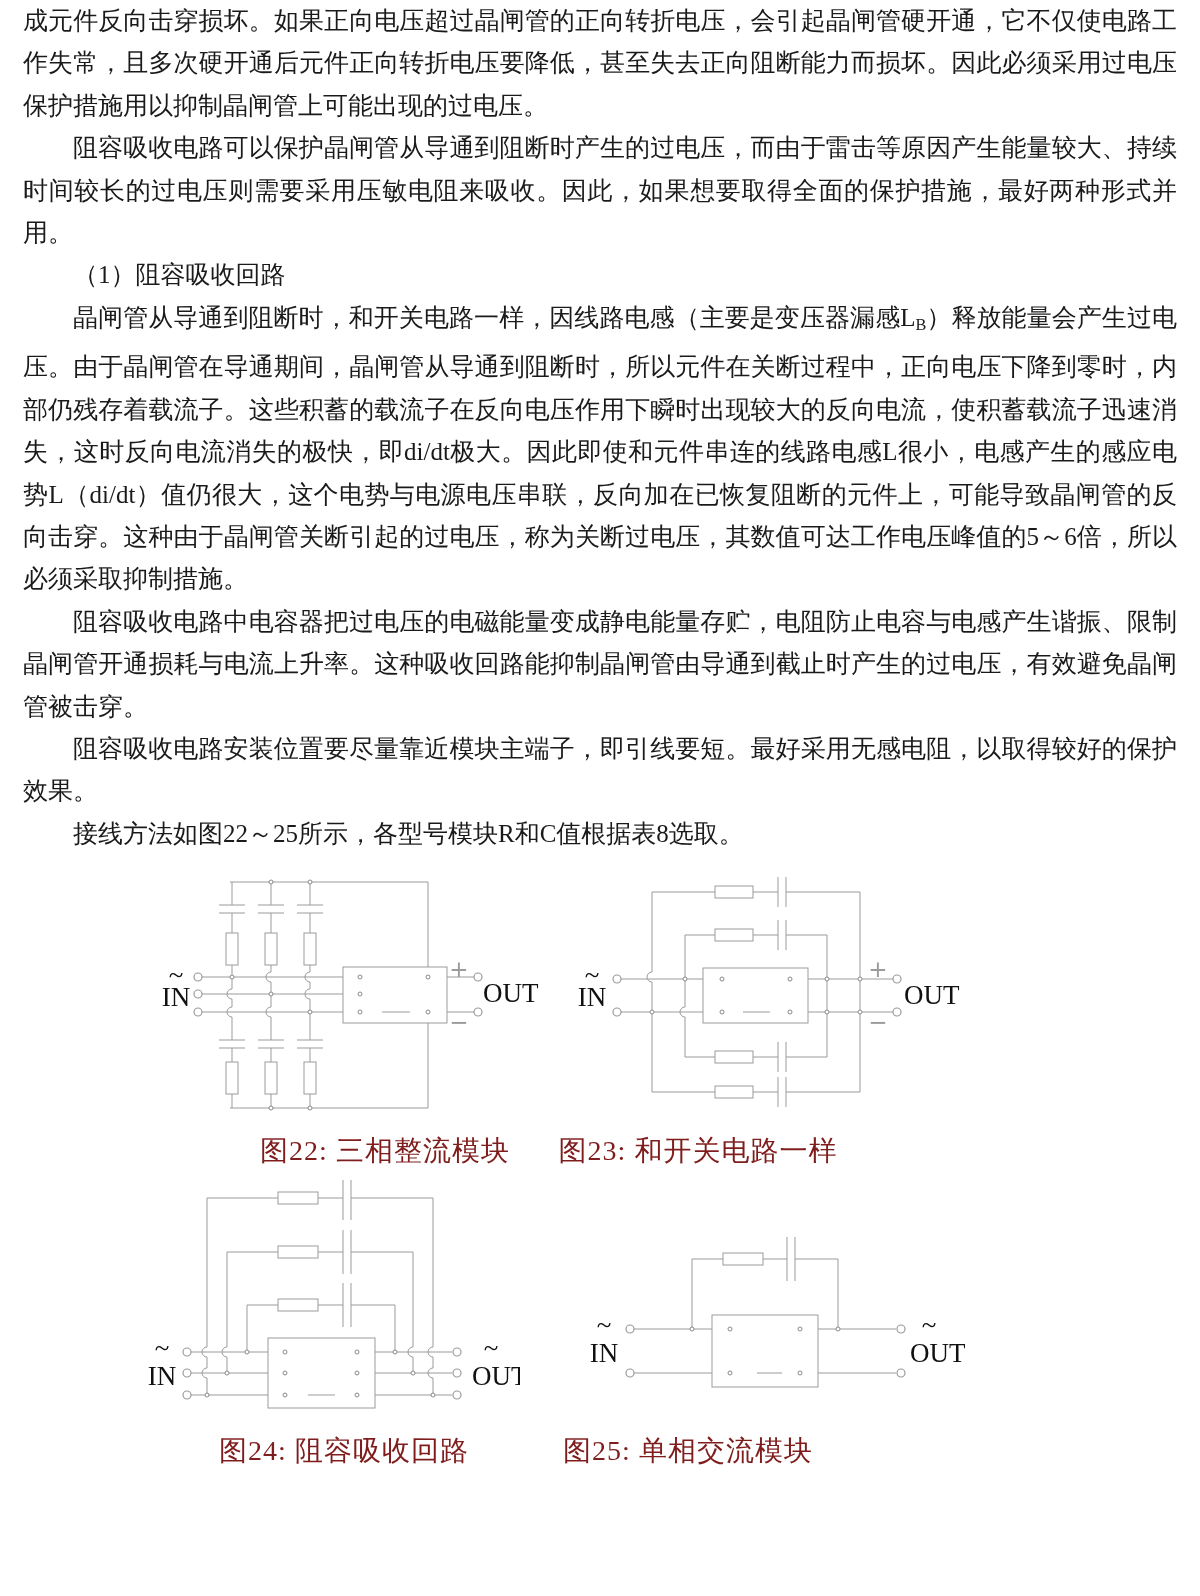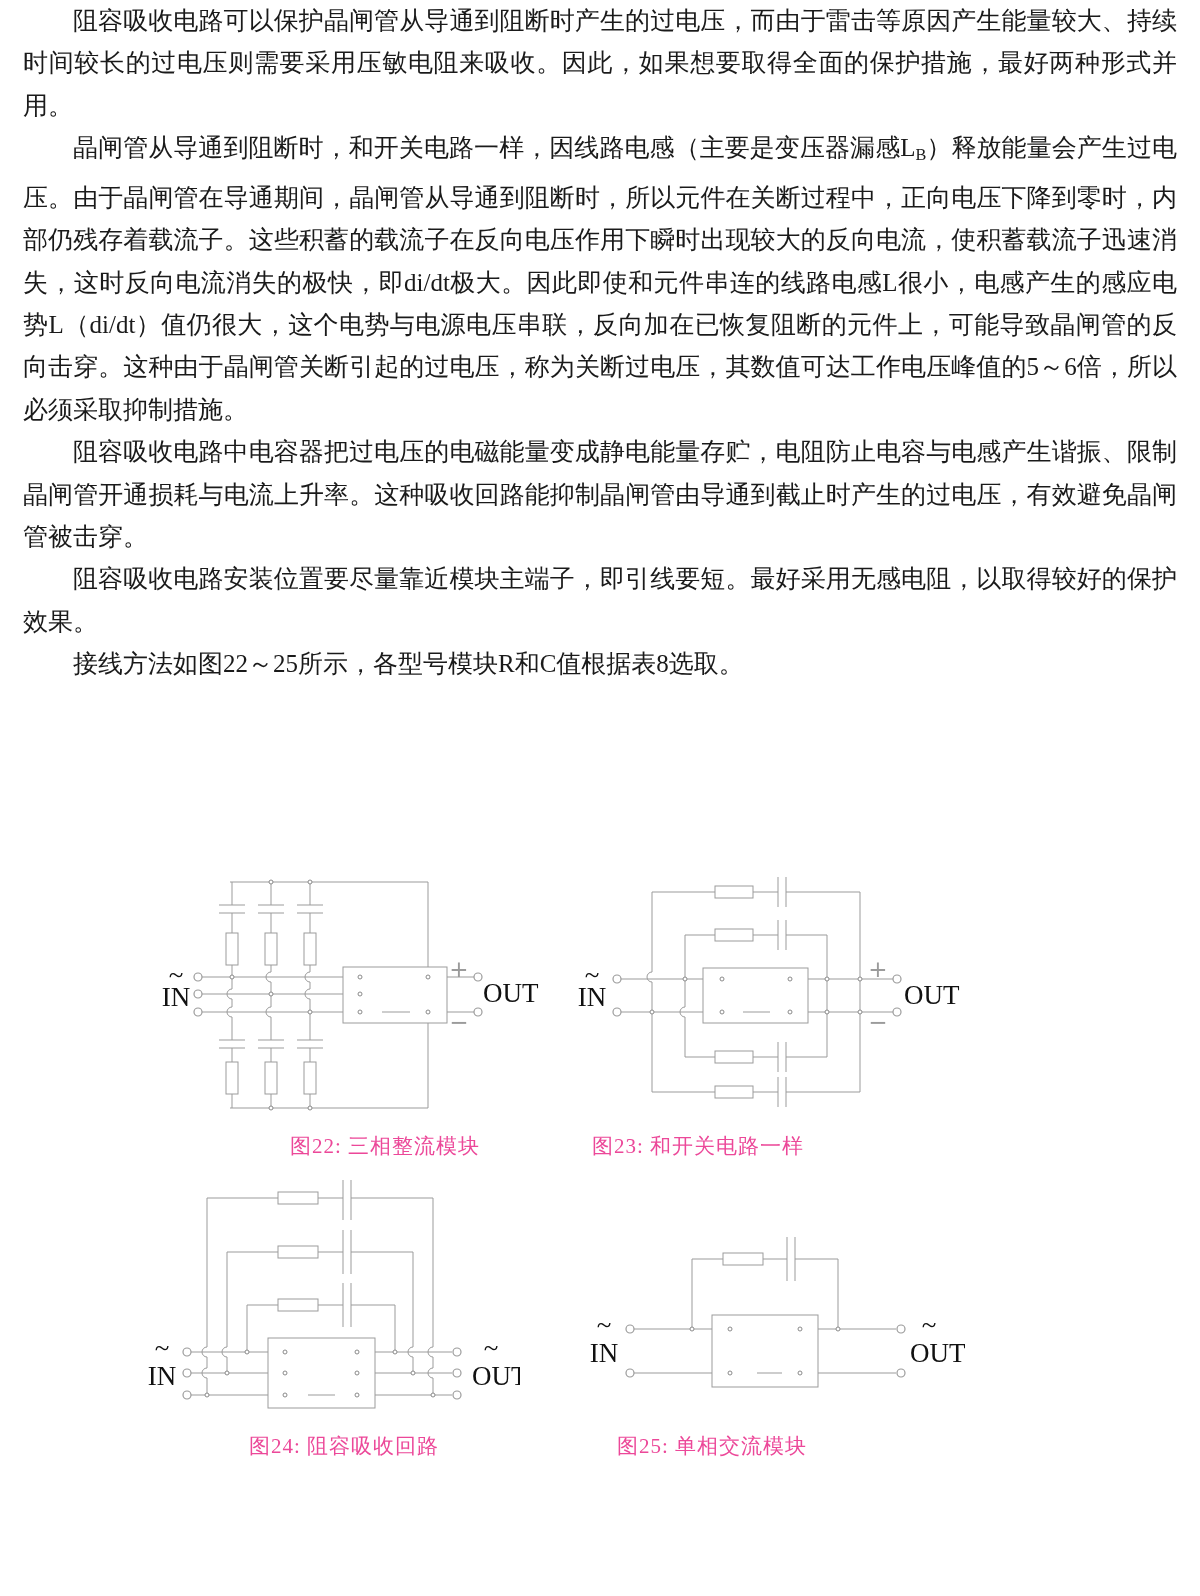--- a/index.html
+++ b/index.html
@@ -11,36 +11,38 @@
   .text-block{
     position:absolute;left:23px;top:0;width:1154px;
     font-size:25px;line-height:42.4px;text-align:justify;
   }
   .text-block p{margin:0;}
   .text-block p.indent{text-indent:2em;}
   sub{font-size:0.65em;vertical-align:-0.25em;}
   .fig{position:absolute;}
   .caption{
     position:absolute;transform:translateX(-50%);
-    font-size:21px;white-space:nowrap;color:#ec4899;letter-spacing:1px;
+    font-size:28px;white-space:nowrap;color:#7f1d1d;letter-spacing:1px;
   }
   
   .w{fill:none;stroke:#9b9b9b;stroke-width:1;}
   .cmp{fill:#ffffff;stroke:#9b9b9b;stroke-width:1;}
   .dot{fill:#ffffff;stroke:#8a8a8a;stroke-width:1;}
   .term{fill:#ffffff;stroke:#9b9b9b;stroke-width:1.2;}
   .lbl{font-family:"Liberation Serif","DejaVu Serif",serif;font-size:27px;fill:#111;}
   .tld{font-family:"Liberation Serif","DejaVu Serif",serif;font-size:27px;fill:#111;}
   .sign{font-family:"DejaVu Sans","Liberation Sans",sans-serif;font-size:23px;fill:#9b9b9b;}
 </style>
 </head>
 <body>
 
 <div class="text-block">
+  <p>成元件反向击穿损坏。如果正向电压超过晶闸管的正向转折电压，会引起晶闸管硬开通，它不仅使电路工作失常，且多次硬开通后元件正向转折电压要降低，甚至失去正向阻断能力而损坏。因此必须采用过电压保护措施用以抑制晶闸管上可能出现的过电压。</p>
   <p class="indent">阻容吸收电路可以保护晶闸管从导通到阻断时产生的过电压，而由于雷击等原因产生能量较大、持续时间较长的过电压则需要采用压敏电阻来吸收。因此，如果想要取得全面的保护措施，最好两种形式并用。</p>
+  <p class="indent">（1）阻容吸收回路</p>
   <p class="indent"><span>晶闸管从导通到阻断时，和开关电路一样，因线路电感（主要是变压器漏感L</span><sub>B</sub><span>）释放能量会产生过电压。由于晶闸管在导通期间，晶闸管从导通到阻断时，所以元件在关断过程中，正向电压下降到零时，内部仍残存着载流子。这些积蓄的载流子在反向电压作用下瞬时出现较大的反向电流，使积蓄载流子迅速消失，这时反向电流消失的极快，即di/dt极大。因此即使和元件串连的线路电感L很小，电感产生的感应电势L（di/dt）值仍很大，这个电势与电源电压串联，反向加在已恢复阻断的元件上，可能导致晶闸管的反向击穿。这种由于晶闸管关断引起的过电压，称为关断过电压，其数值可达工作电压峰值的5～6倍，所以必须采取抑制措施。</span></p>
   <p class="indent">阻容吸收电路中电容器把过电压的电磁能量变成静电能量存贮，电阻防止电容与电感产生谐振、限制晶闸管开通损耗与电流上升率。这种吸收回路能抑制晶闸管由导通到截止时产生的过电压，有效避免晶闸管被击穿。</p>
   <p class="indent">阻容吸收电路安装位置要尽量靠近模块主端子，即引线要短。最好采用无感电阻，以取得较好的保护效果。</p>
   <p class="indent">接线方法如图22～25所示，各型号模块R和C值根据表8选取。</p>
 </div>
 
 <svg class="fig" style="left:150px;top:840px" width="400" height="320" viewBox="150 840 400 320">
   <g>
     <path class="w" d="M230 882H428 M230 1108H428 M428 882V977 M428 1012V1108
       M232 882V905 M219 905H245 M219 913H245 M232 913V933 M232 965V989 M232 999V1007 M232 1017V1040 M219 1040H245 M219 1048H245 M232 1048V1062 M232 1094V1108
@@ -208,13 +210,13 @@
     <circle class="term" cx="630" cy="1329" r="4"></circle>
       <circle class="term" cx="630" cy="1373" r="4"></circle>
     <circle class="term" cx="901" cy="1329" r="4"></circle>
       <circle class="term" cx="901" cy="1373" r="4"></circle>
   </g>
   <text class="tld" x="604" y="1334" text-anchor="middle">~</text>
   <text class="lbl" x="604" y="1362" text-anchor="middle">IN</text>
   <text class="tld" x="929" y="1334" text-anchor="middle">~</text>
   <text class="lbl" x="910" y="1362">OUT</text>
 </svg>
-<div class="caption" style="left:712px;top:1432px">图25: 单相交流模块</div>
+<div class="caption" style="left:688px;top:1432px">图25: 单相交流模块</div>
 
 </body></html>

